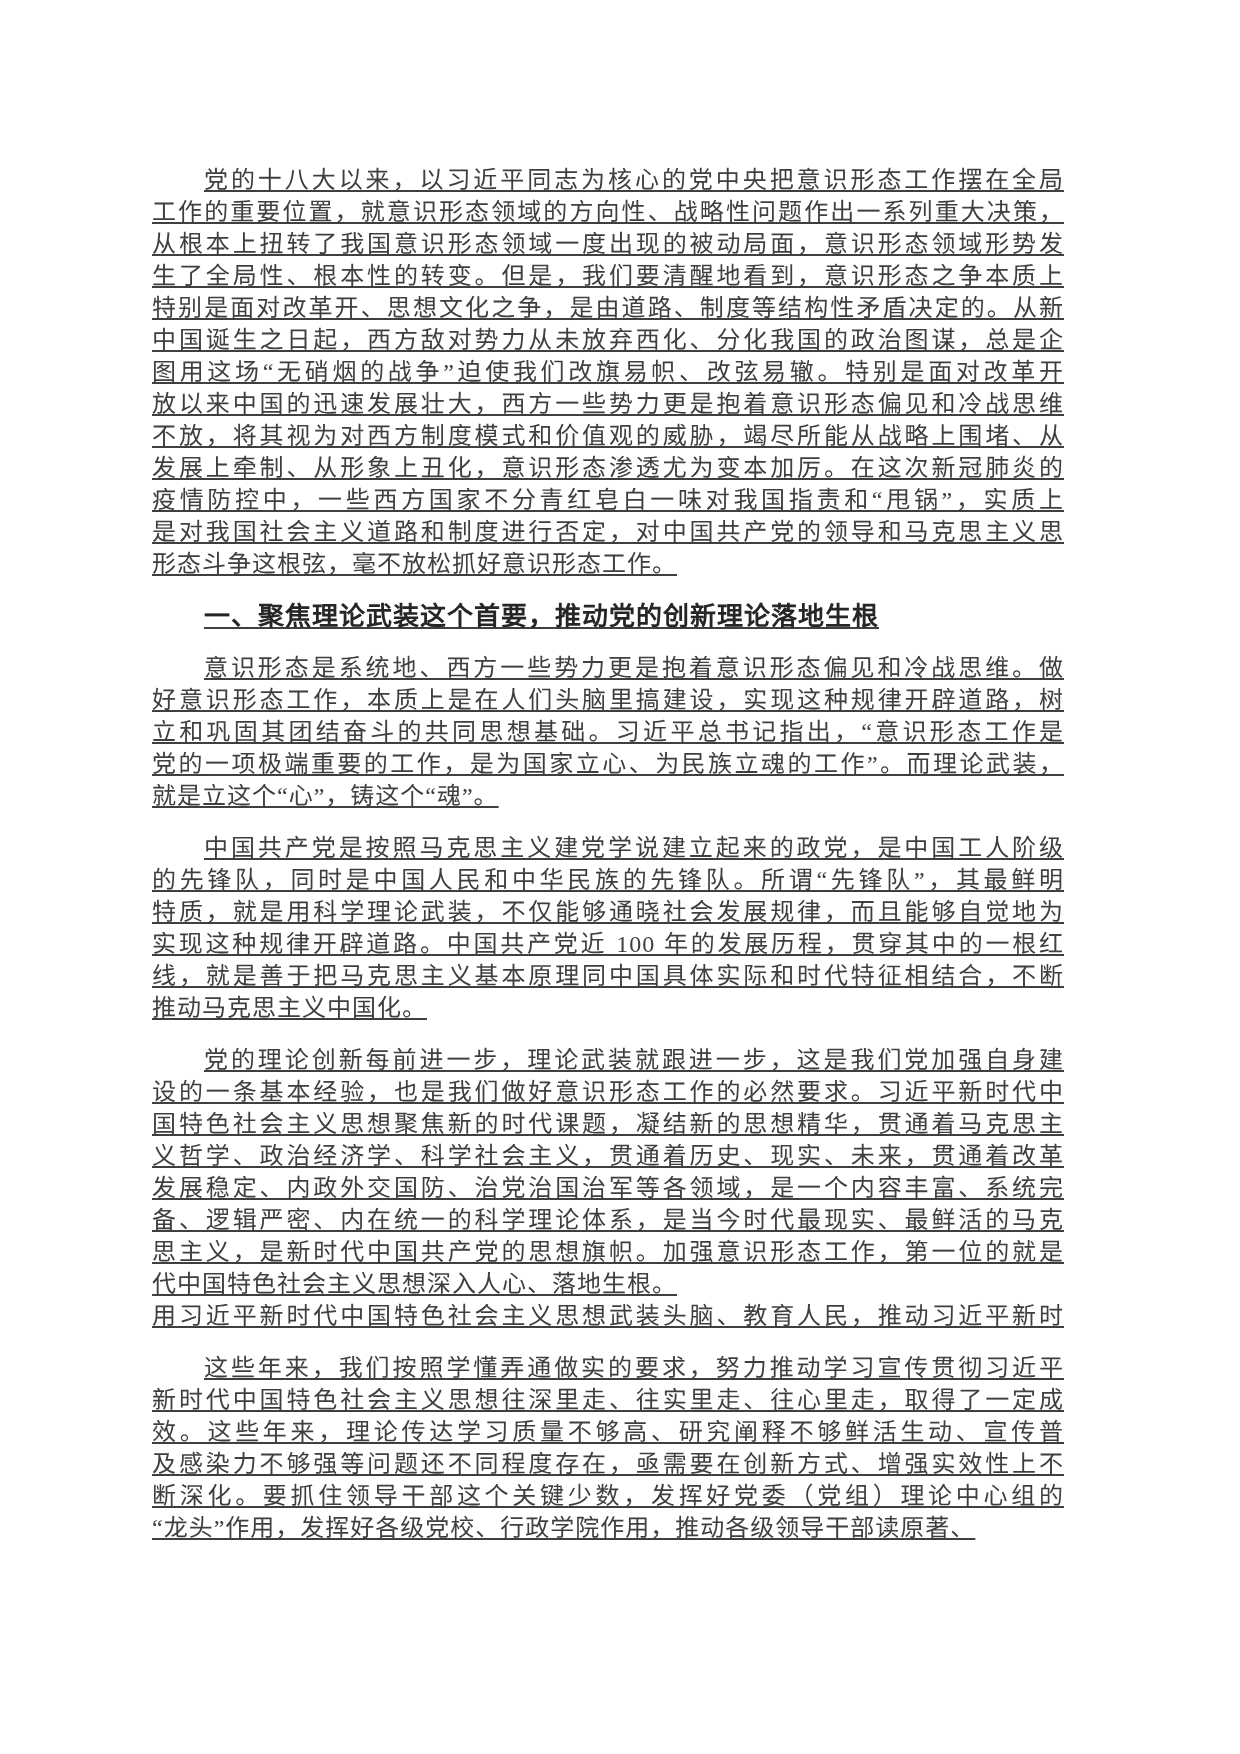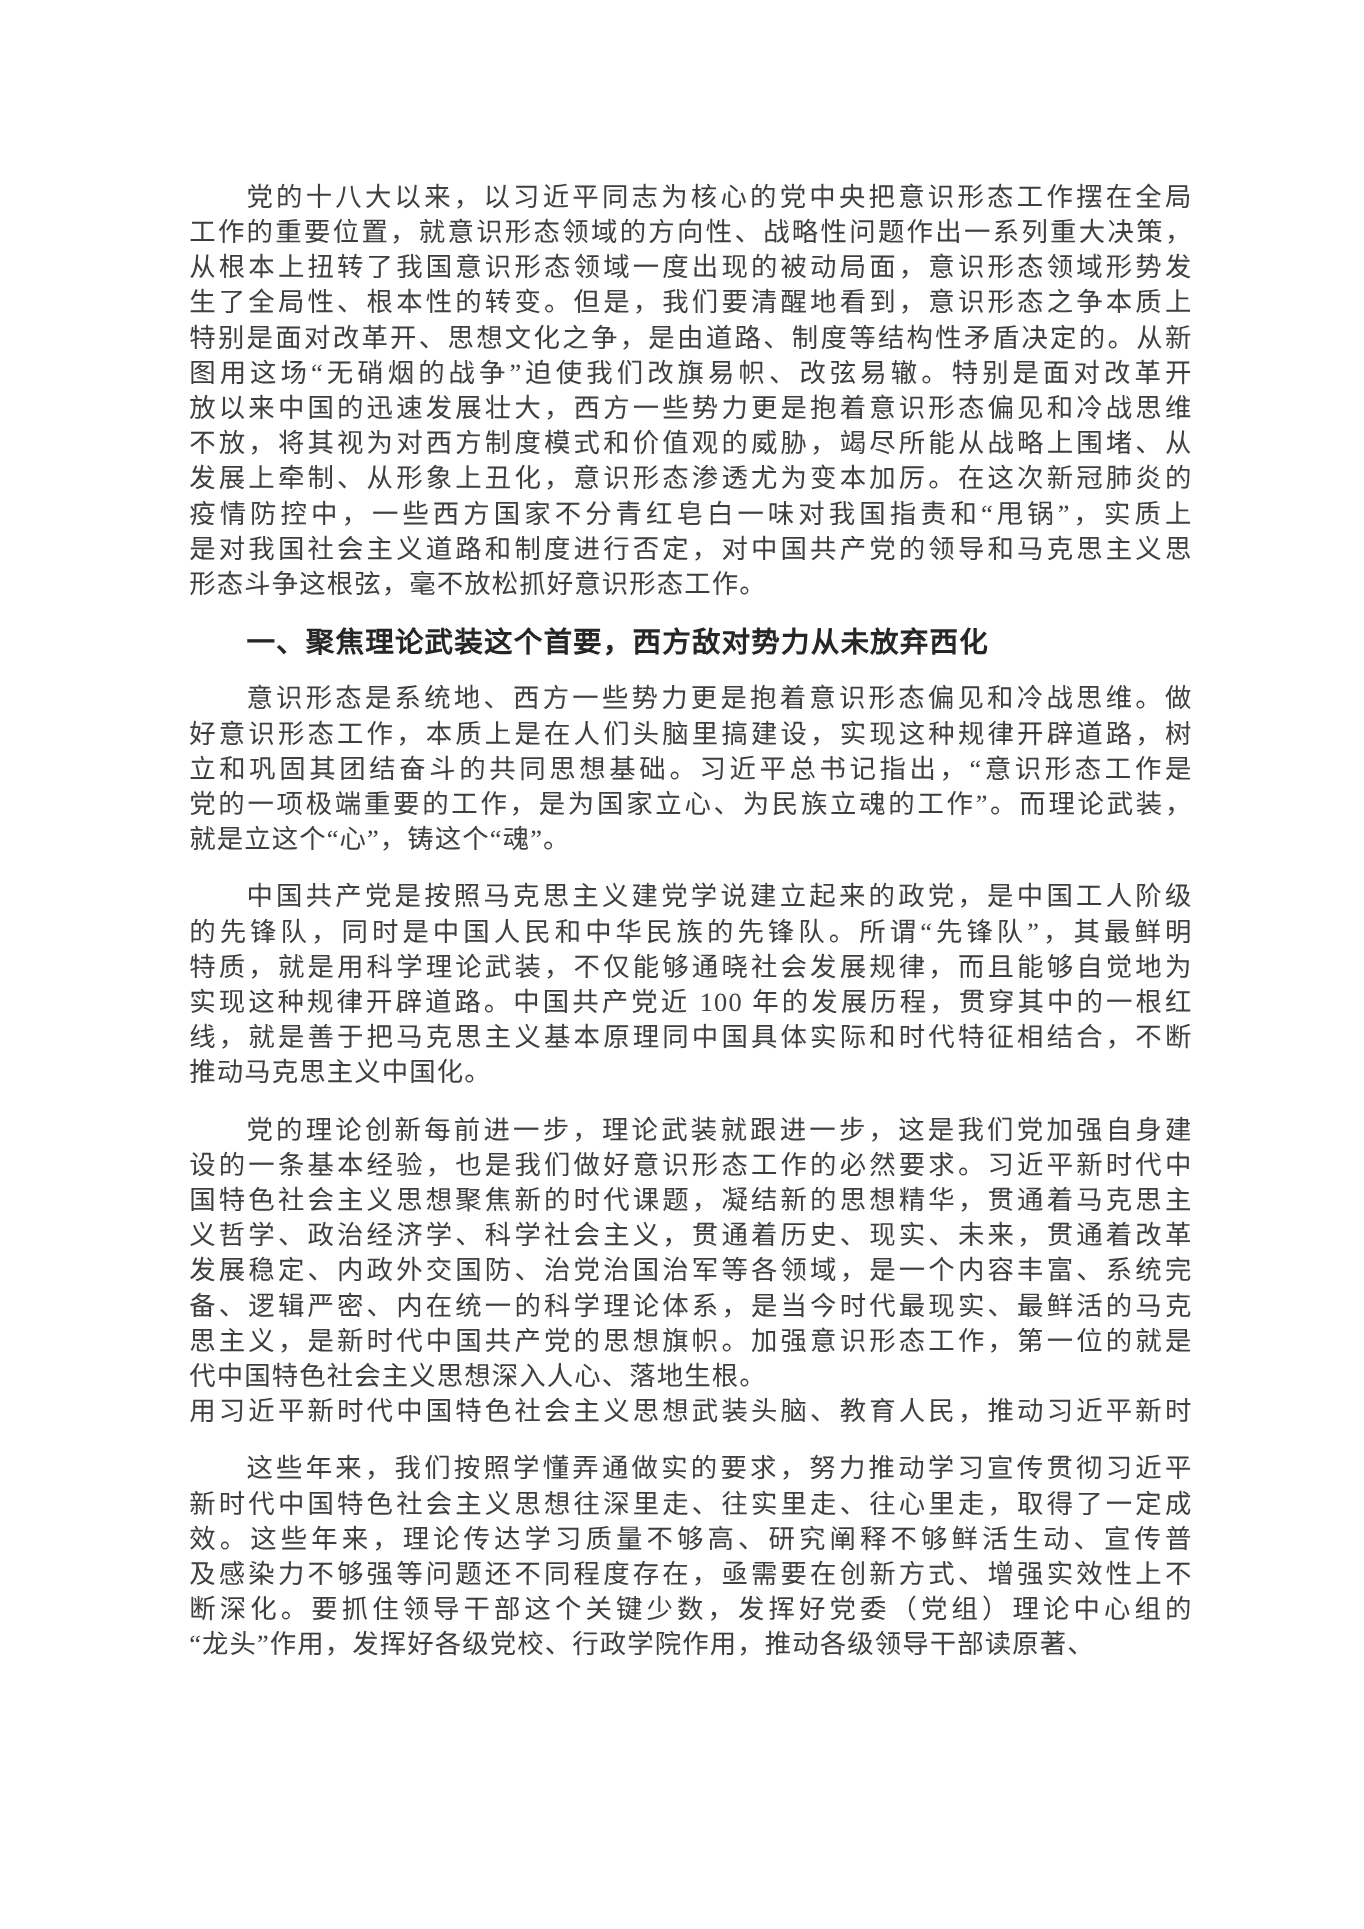--- a/index.html
+++ b/index.html
@@ -10,23 +10,24 @@
   .page {
     position: relative;
     width: 1240px;
     height: 1754px;
     background: #ffffff;
     overflow: hidden;
     font-family: "Liberation Serif", "DejaVu Serif", serif;
   }
   .content {
     position: absolute;
-    left: 172px;
+    left: 152px;
     top: 164px;
     width: 912px;
+    text-decoration: underline;
   }
   .para {
     margin: 0 0 20px 0;
   }
   .para.body .line {
     font-size: 24px;
     letter-spacing: 1px;
     color: #3f3f3f;
   }
   .line {
@@ -56,30 +57,31 @@
 <body>
 
 <div class="page">
   <div class="content" style="color: rgb(63, 63, 63);">
       <div class="para body">
         <div class="line first">党的十八大以来，以习近平同志为核心的党中央把意识形态工作摆在全局</div>
         <div class="line">工作的重要位置，就意识形态领域的方向性、战略性问题作出一系列重大决策，</div>
         <div class="line">从根本上扭转了我国意识形态领域一度出现的被动局面，意识形态领域形势发</div>
         <div class="line">生了全局性、根本性的转变。但是，我们要清醒地看到，意识形态之争本质上</div>
         <div class="line">特别是面对改革开、思想文化之争，是由道路、制度等结构性矛盾决定的。从新</div>
+        <div class="line">中国诞生之日起，西方敌对势力从未放弃西化、分化我国的政治图谋，总是企</div>
         <div class="line">图用这场“无硝烟的战争”迫使我们改旗易帜、改弦易辙。特别是面对改革开</div>
         <div class="line">放以来中国的迅速发展壮大，西方一些势力更是抱着意识形态偏见和冷战思维</div>
         <div class="line">不放，将其视为对西方制度模式和价值观的威胁，竭尽所能从战略上围堵、从</div>
         <div class="line">发展上牵制、从形象上丑化，意识形态渗透尤为变本加厉。在这次新冠肺炎的</div>
         <div class="line">疫情防控中，一些西方国家不分青红皂白一味对我国指责和“甩锅”，实质上</div>
         <div class="line">是对我国社会主义道路和制度进行否定，对中国共产党的领导和马克思主义思</div>
         <div class="line last">形态斗争这根弦，毫不放松抓好意识形态工作。</div>
       </div>
       <div class="para heading">
-        <div class="line first last" style="color: rgb(38, 38, 38);">一、聚焦理论武装这个首要，西方敌对势力从未放弃西化</div>
+        <div class="line first last" style="color: rgb(38, 38, 38);">一、聚焦理论武装这个首要，推动党的创新理论落地生根</div>
       </div>
       <div class="para body">
         <div class="line first">意识形态是系统地、西方一些势力更是抱着意识形态偏见和冷战思维。做</div>
         <div class="line">好意识形态工作，本质上是在人们头脑里搞建设，实现这种规律开辟道路，树</div>
         <div class="line">立和巩固其团结奋斗的共同思想基础。习近平总书记指出，“意识形态工作是</div>
         <div class="line">党的一项极端重要的工作，是为国家立心、为民族立魂的工作”。而理论武装，</div>
         <div class="line last">就是立这个“心”，铸这个“魂”。</div>
       </div>
       <div class="para body">
         <div class="line first">中国共产党是按照马克思主义建党学说建立起来的政党，是中国工人阶级</div>

